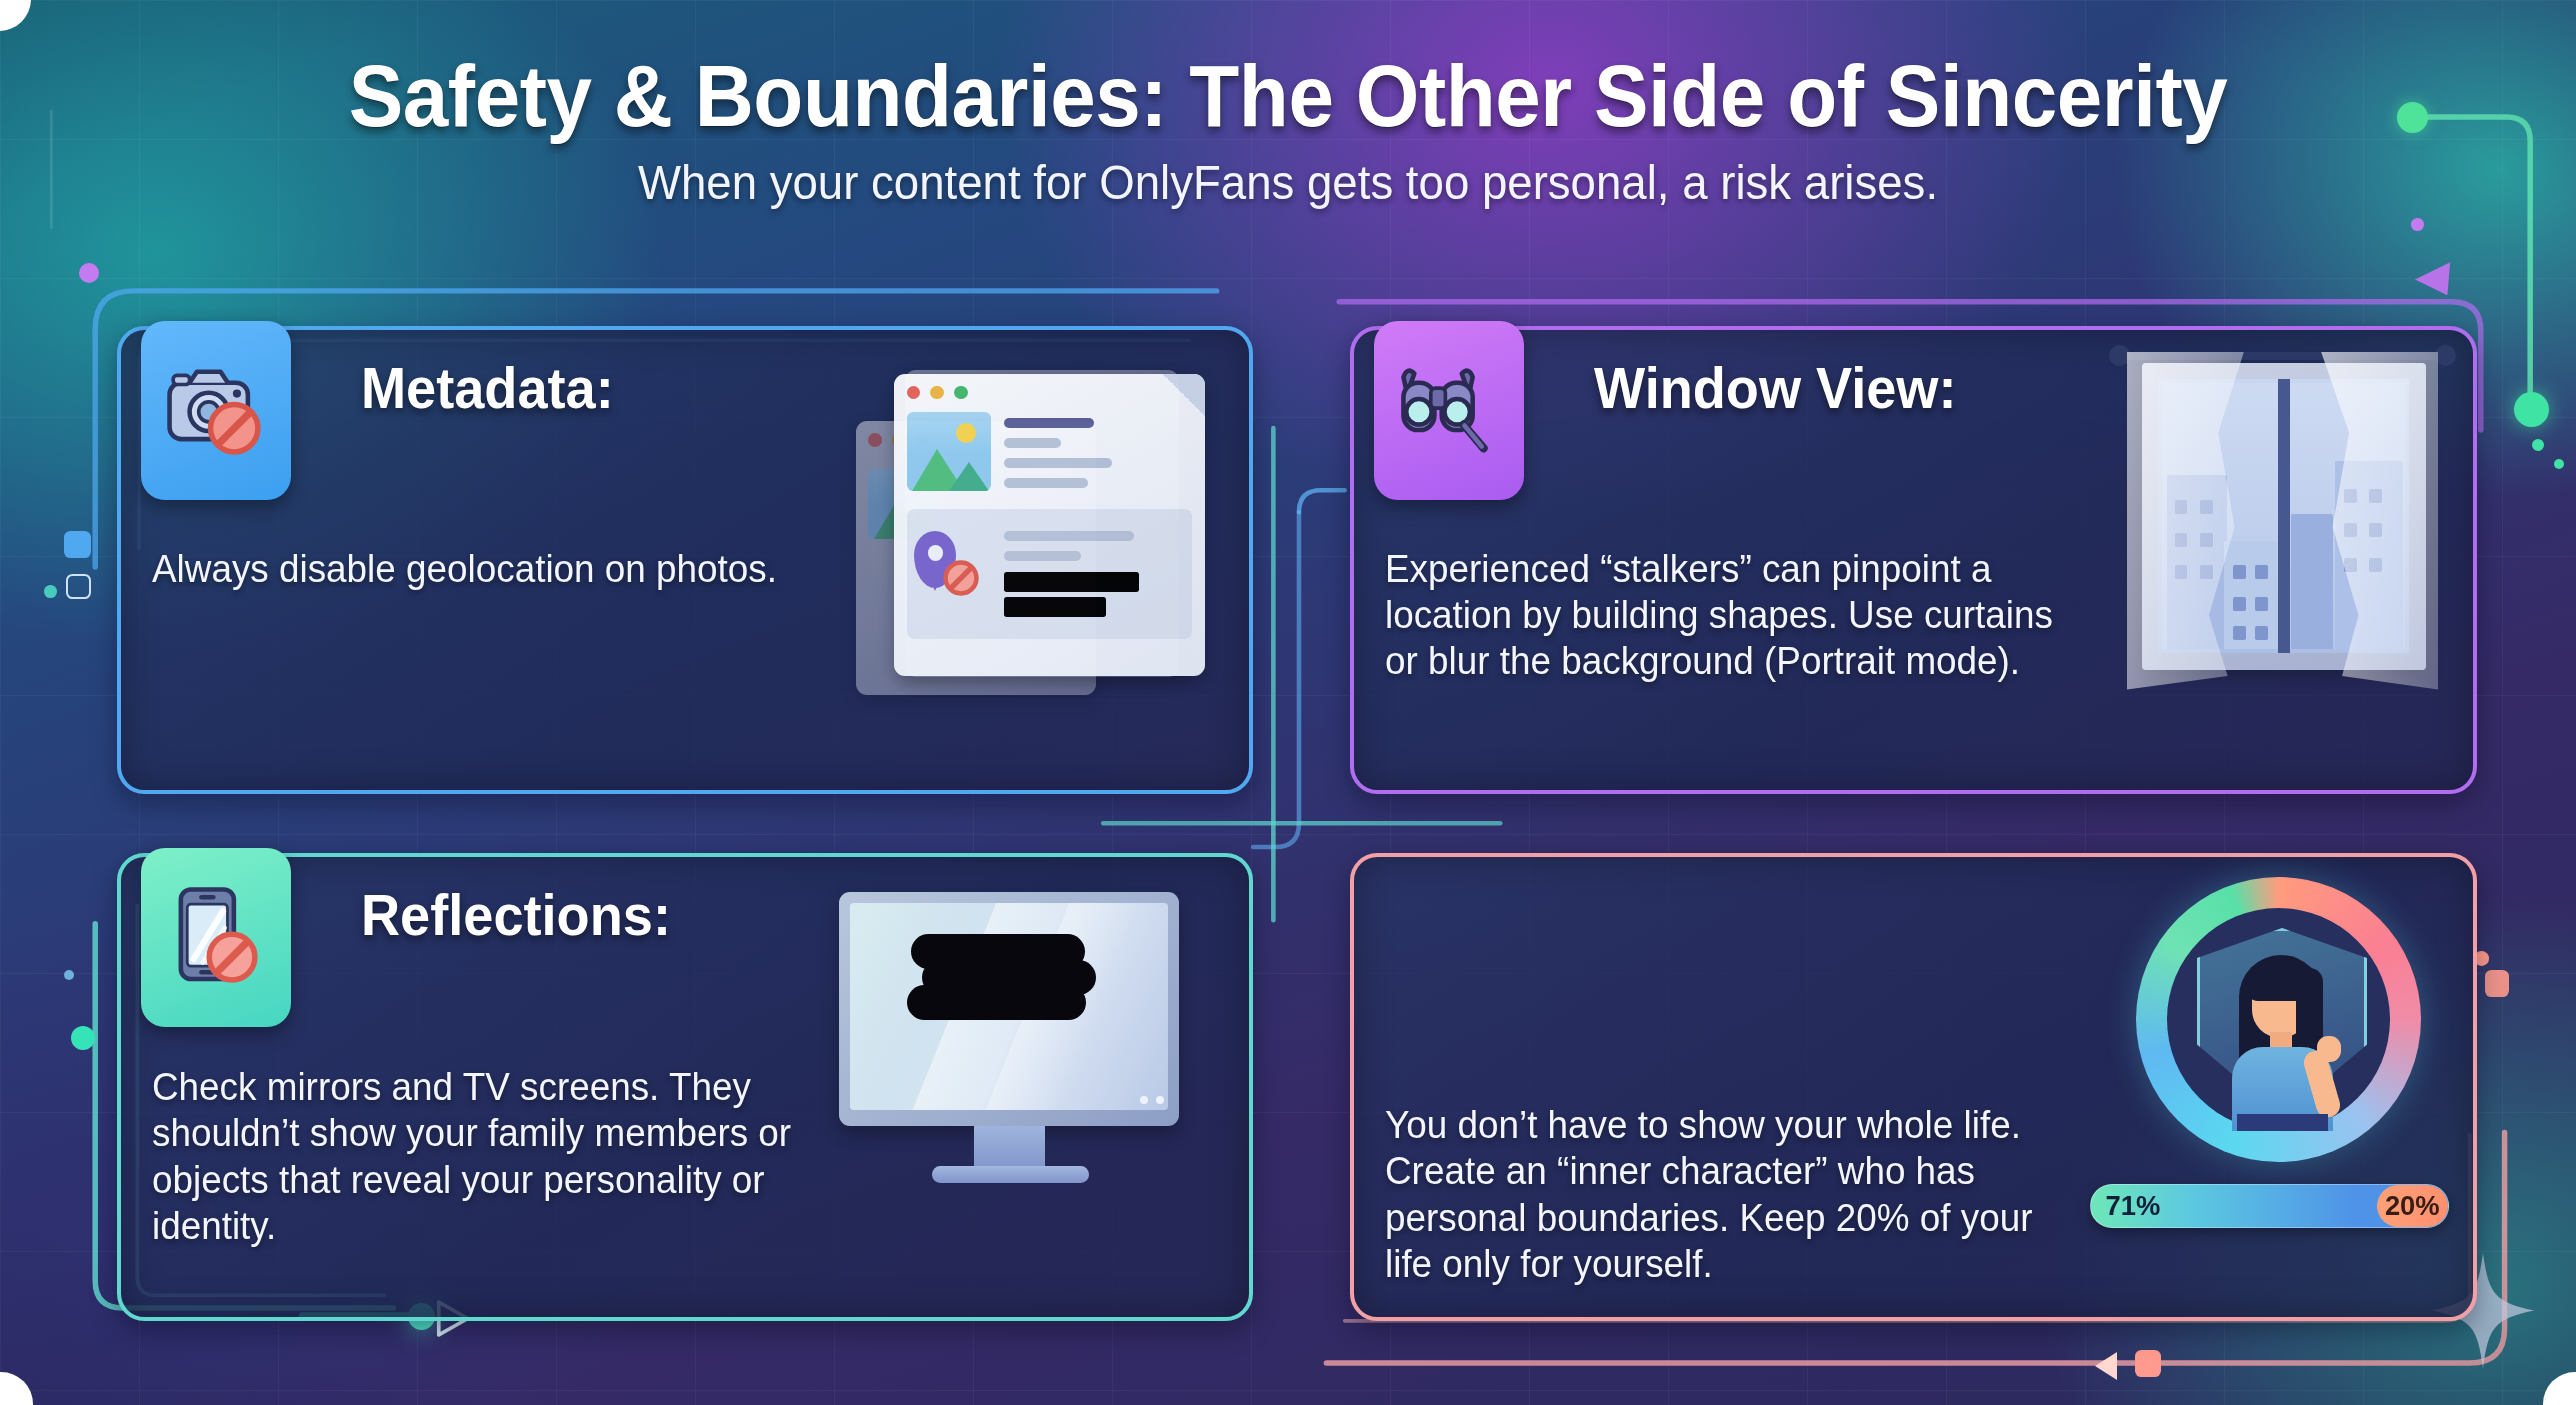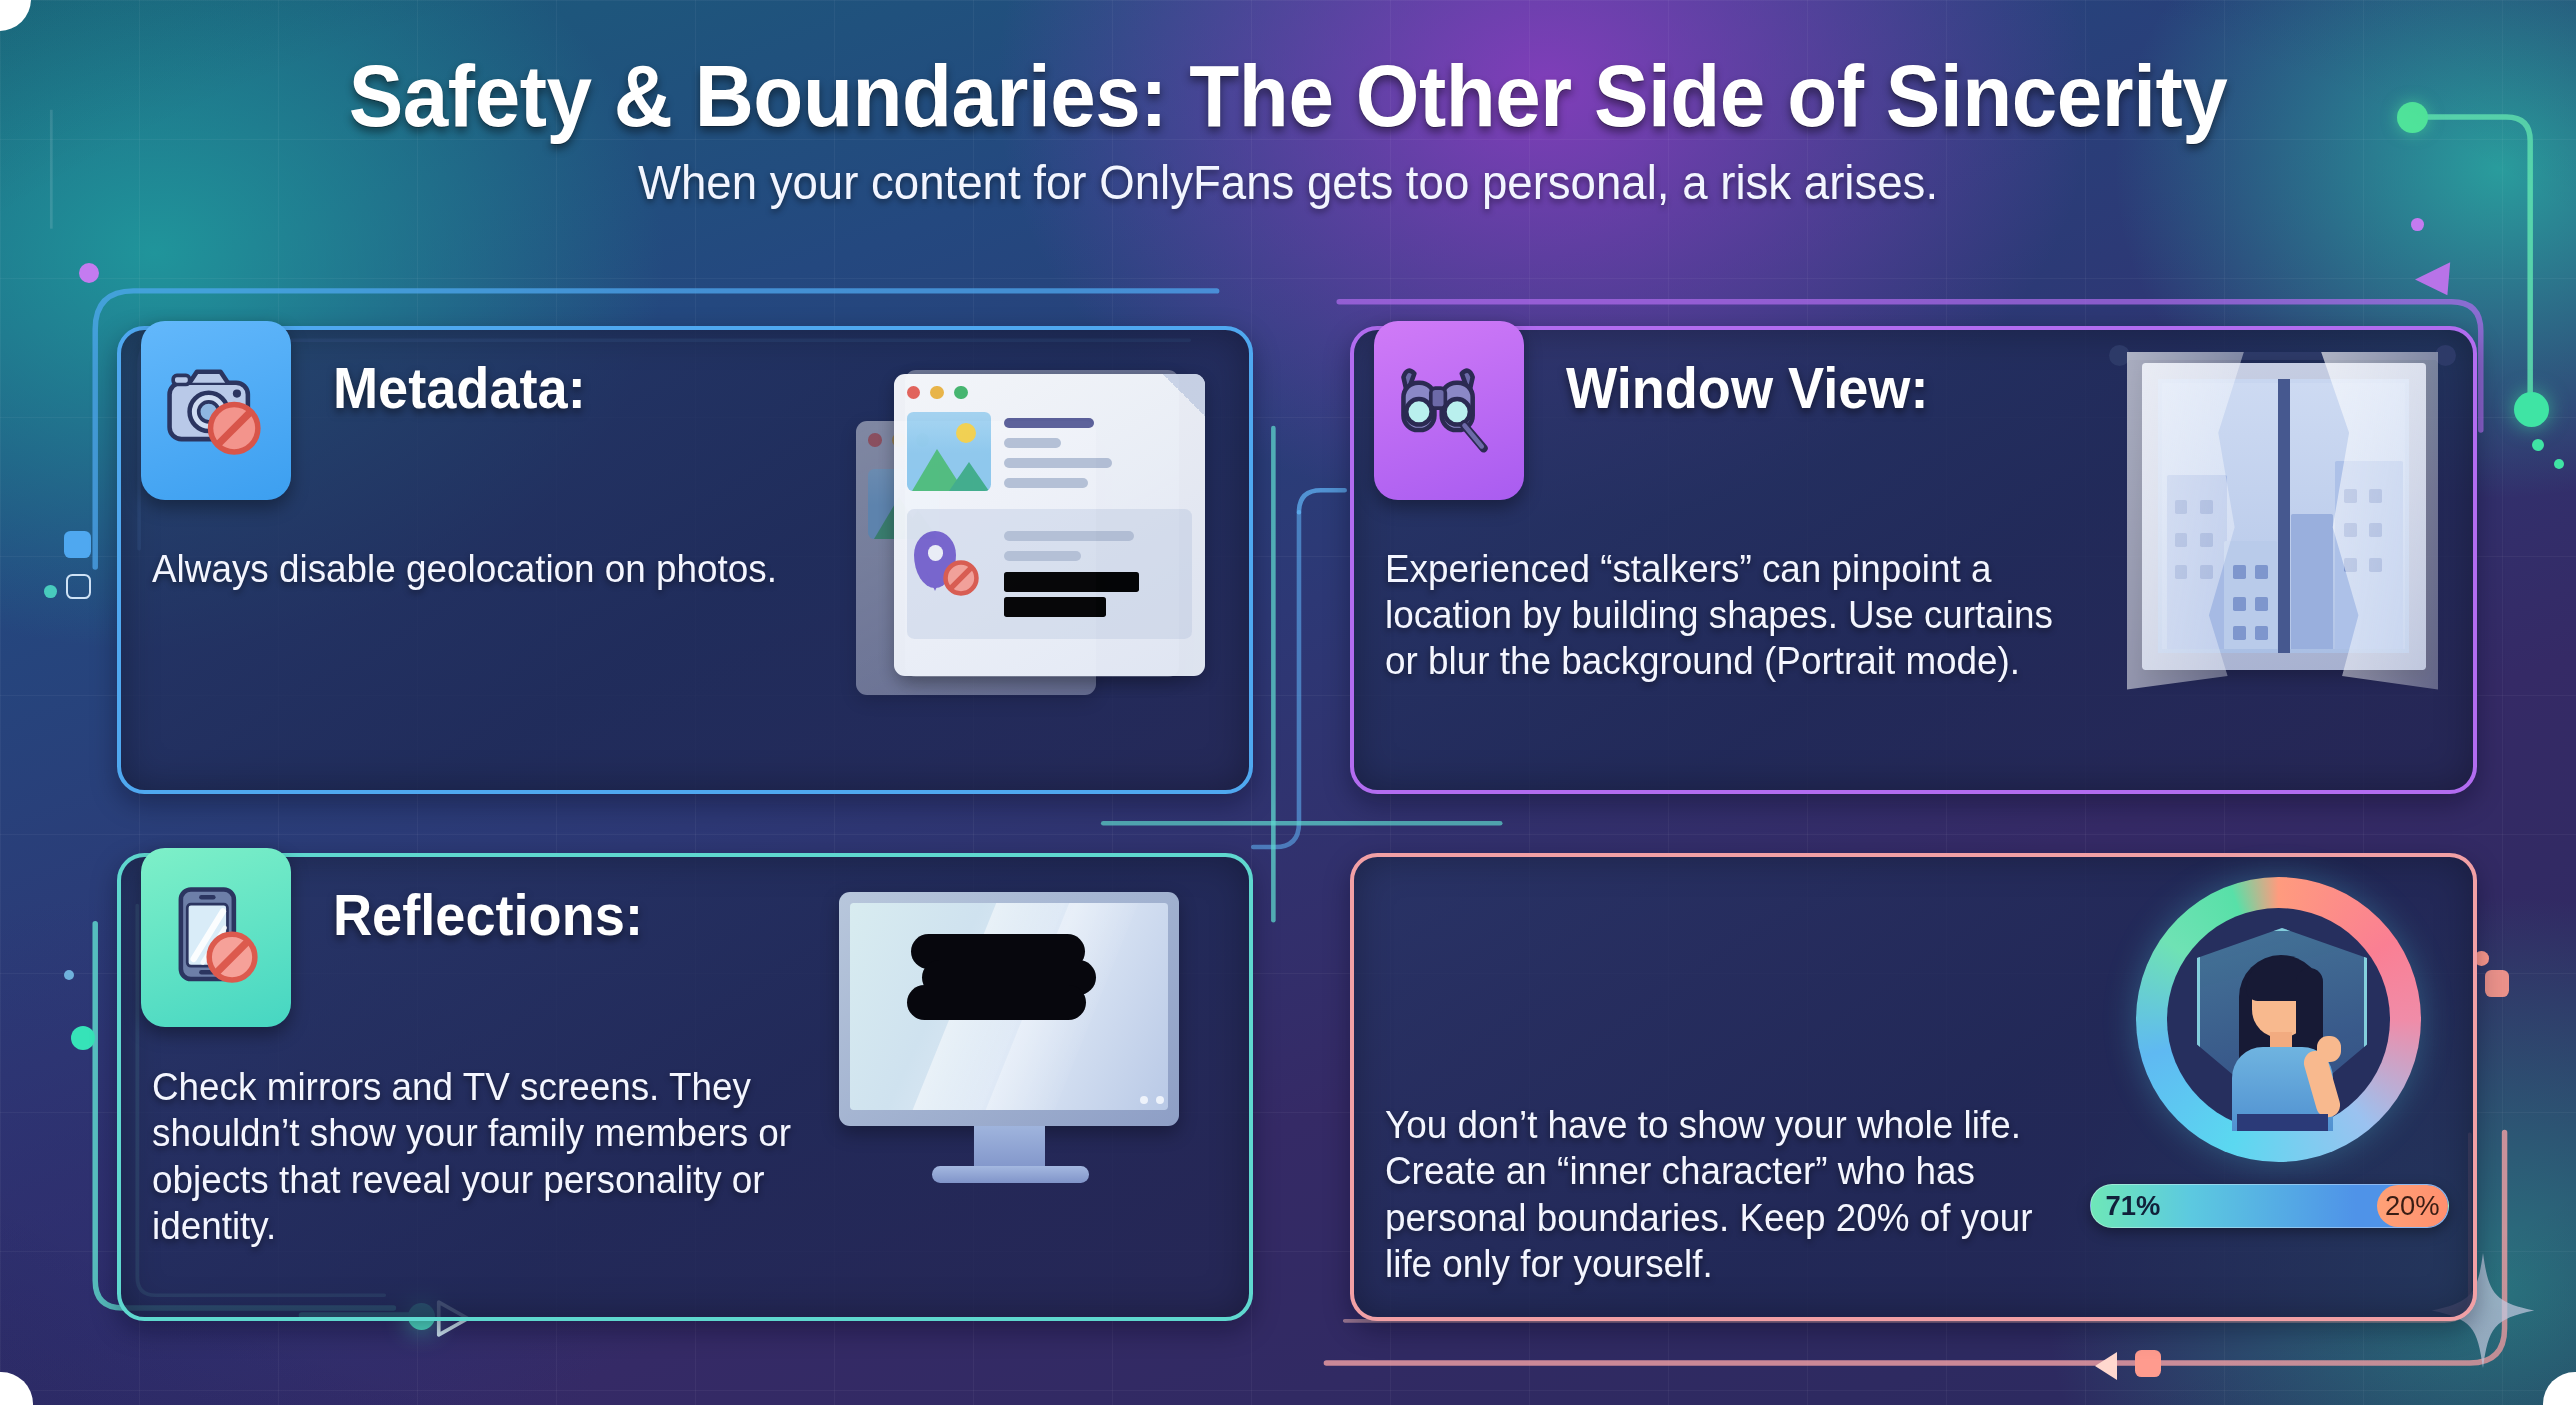--- a/index.html
+++ b/index.html
@@ -78,21 +78,21 @@
     border-radius:27.4px;
     background:linear-gradient(145deg, rgba(38,52,100,0.74) 0%, rgba(30,40,84,0.80) 55%, rgba(34,38,82,0.78) 100%);
     box-shadow: inset 0 0 38px rgba(0,0,0,0.30), 0 9.1px 25.6px rgba(5,5,25,0.35);
     overflow:visible;
   }
   .card.c1 { left:117px;  top:3.7px;   width:1136px; height:468px; border:4.6px solid #4fa8f0; }
   .card.c2 { left:1350px; top:3.7px;   width:1127px; height:468px; border:4.6px solid #b26cf0; }
   .card.c3 { left:117px;  top:531px; width:1136px; height:468px; border:4.6px solid #5fd8cf; }
   .card.c4 { left:1350px; top:531px; width:1127px; height:468px; border:4.6px solid #f2a0a5; }
 
-  .card-head { position:absolute; top:-9.1px; left:20px; display:flex; align-items:flex-start; }
+  .card-head { position:absolute; top:-9.1px; left:20px; display:flex; align-items:flex-start;gap:28px; }
   .icon-tile {
     width:150px; height:179px; border-radius:24px;
     display:flex; align-items:center; justify-content:center;
     box-shadow:0 7.3px 16.5px rgba(0,0,0,0.35);
     flex:0 0 auto;
   }
   .tile-blue   { background:linear-gradient(160deg,#63b8fb 0%, #3c9ff0 100%); }
   .tile-purple { background:linear-gradient(160deg,#d07bf7 0%, #a95cf0 100%); }
   .tile-teal   { background:linear-gradient(160deg,#7ef0c8 0%, #46d6c2 100%); }
   .tile-coral  { background:linear-gradient(160deg,#ffa98a 0%, #fa7d85 100%); }
@@ -236,21 +236,21 @@
   .pct-bar {
     position:absolute; left:-37px; top:307px; width:359px; height:44px; border-radius:22px;
     display:flex; align-items:center; overflow:hidden;
     background:linear-gradient(90deg,#6ee7b8 0%, #5cc9e0 28%, #4f93e8 74%);
     border:1.8px solid rgba(255,255,255,0.35);
     box-shadow:0 4.6px 12.8px rgba(0,0,0,0.35);
   }
   .pct-left { flex:0 0 80%; display:flex; align-items:center; padding-left:14.6px;
               font-size:27.4px; font-weight:bold; color:#11213a; }
   .pct-right { flex:0 0 20%; height:100%; display:flex; align-items:center; justify-content:center;
-               font-size:27.4px; font-weight:normal; color:#3a1d14;
+               font-size:27.4px; font-weight:bold; color:#3a1d14;
                background:linear-gradient(90deg,#ffa177,#ff8f6e); border-radius:22px;text-align:center; }
 </style>
 </head>
 <body>
 
 <div id="stage">
 
   <div id="grid"></div>
 
   <svg class="decor-svg" viewBox="0 0 2816 1536">

